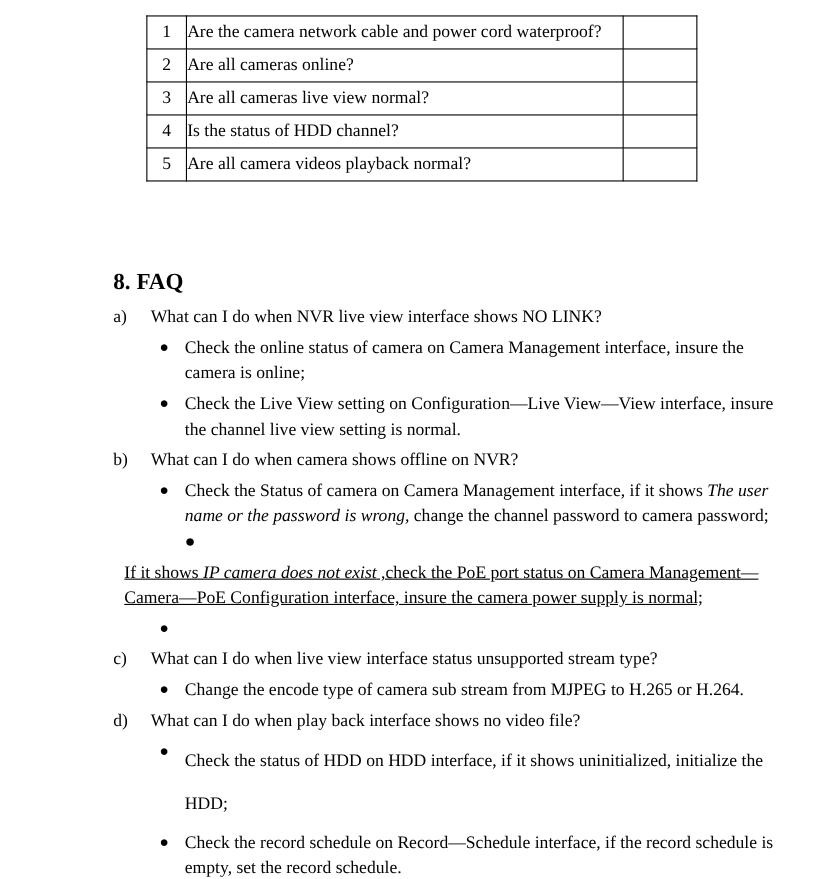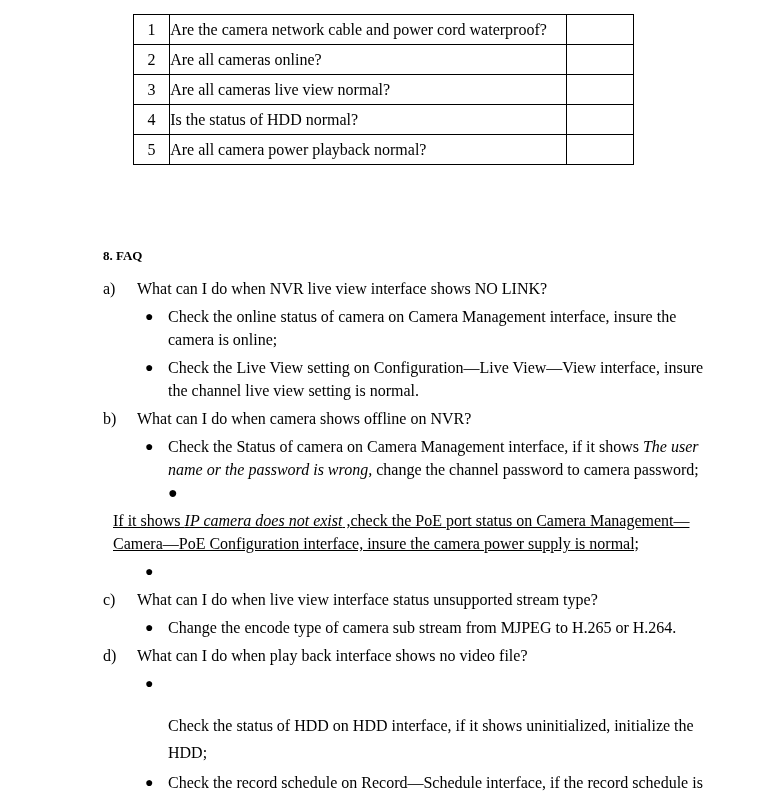--- a/index.html
+++ b/index.html
@@ -38,21 +38,21 @@
   td.col-index  { width: 35px;  text-align: center; }
   td.col-quest  { width: 394px; padding-left: 9px; margin-top: 20px;  }
   td.col-answer { width: 66px; }
 
   
   .faq {
     margin: 78px 0 0 100px;
     width: 612px;
   }
   .faq-heading {
-    font-size: 13px;
+    font-size: 21px;
     font-weight: bold;
     line-height: 26px;
     margin: 0 0 8px 3px;
   }
   .faq-item {
     margin-top: 4px;
   }
   .item-head {
     display: flex;
   }
@@ -71,22 +71,21 @@
   }
   .bullet .dot {
     flex: 0 0 23px;
     font-size: 14px;
   }
   .bullet .btext {
     flex: 0 1 auto;
     max-width: 544px;
   }
   .bullet.loose .btext {
-    line-height: 27px;
-    margin-top: 40px;
+    line-height: 39px;
   }
   .cont-para {
     padding-left: 13px;
     max-width: 599px;
     text-decoration: underline;
   }
   i.em { font-style: italic; }
 </style>
 </head>
 <body>
@@ -105,26 +104,26 @@
         <td class="col-quest">Are all cameras online?</td>
         <td class="col-answer"></td>
       </tr>
       <tr>
         <td class="col-index">3</td>
         <td class="col-quest">Are all cameras live view normal?</td>
         <td class="col-answer"></td>
       </tr>
       <tr>
         <td class="col-index">4</td>
-        <td class="col-quest">Is the status of HDD normal?</td>
+        <td class="col-quest">Is the status of HDD channel?</td>
         <td class="col-answer"></td>
       </tr>
       <tr>
         <td class="col-index">5</td>
-        <td class="col-quest">Are all camera power playback normal?</td>
+        <td class="col-quest">Are all camera videos playback normal?</td>
         <td class="col-answer"></td>
       </tr>
     </tbody>
   </table>
 
   <div class="faq">
 
     <div class="faq-heading">8. FAQ</div>
 
     <div class="faq-item">

